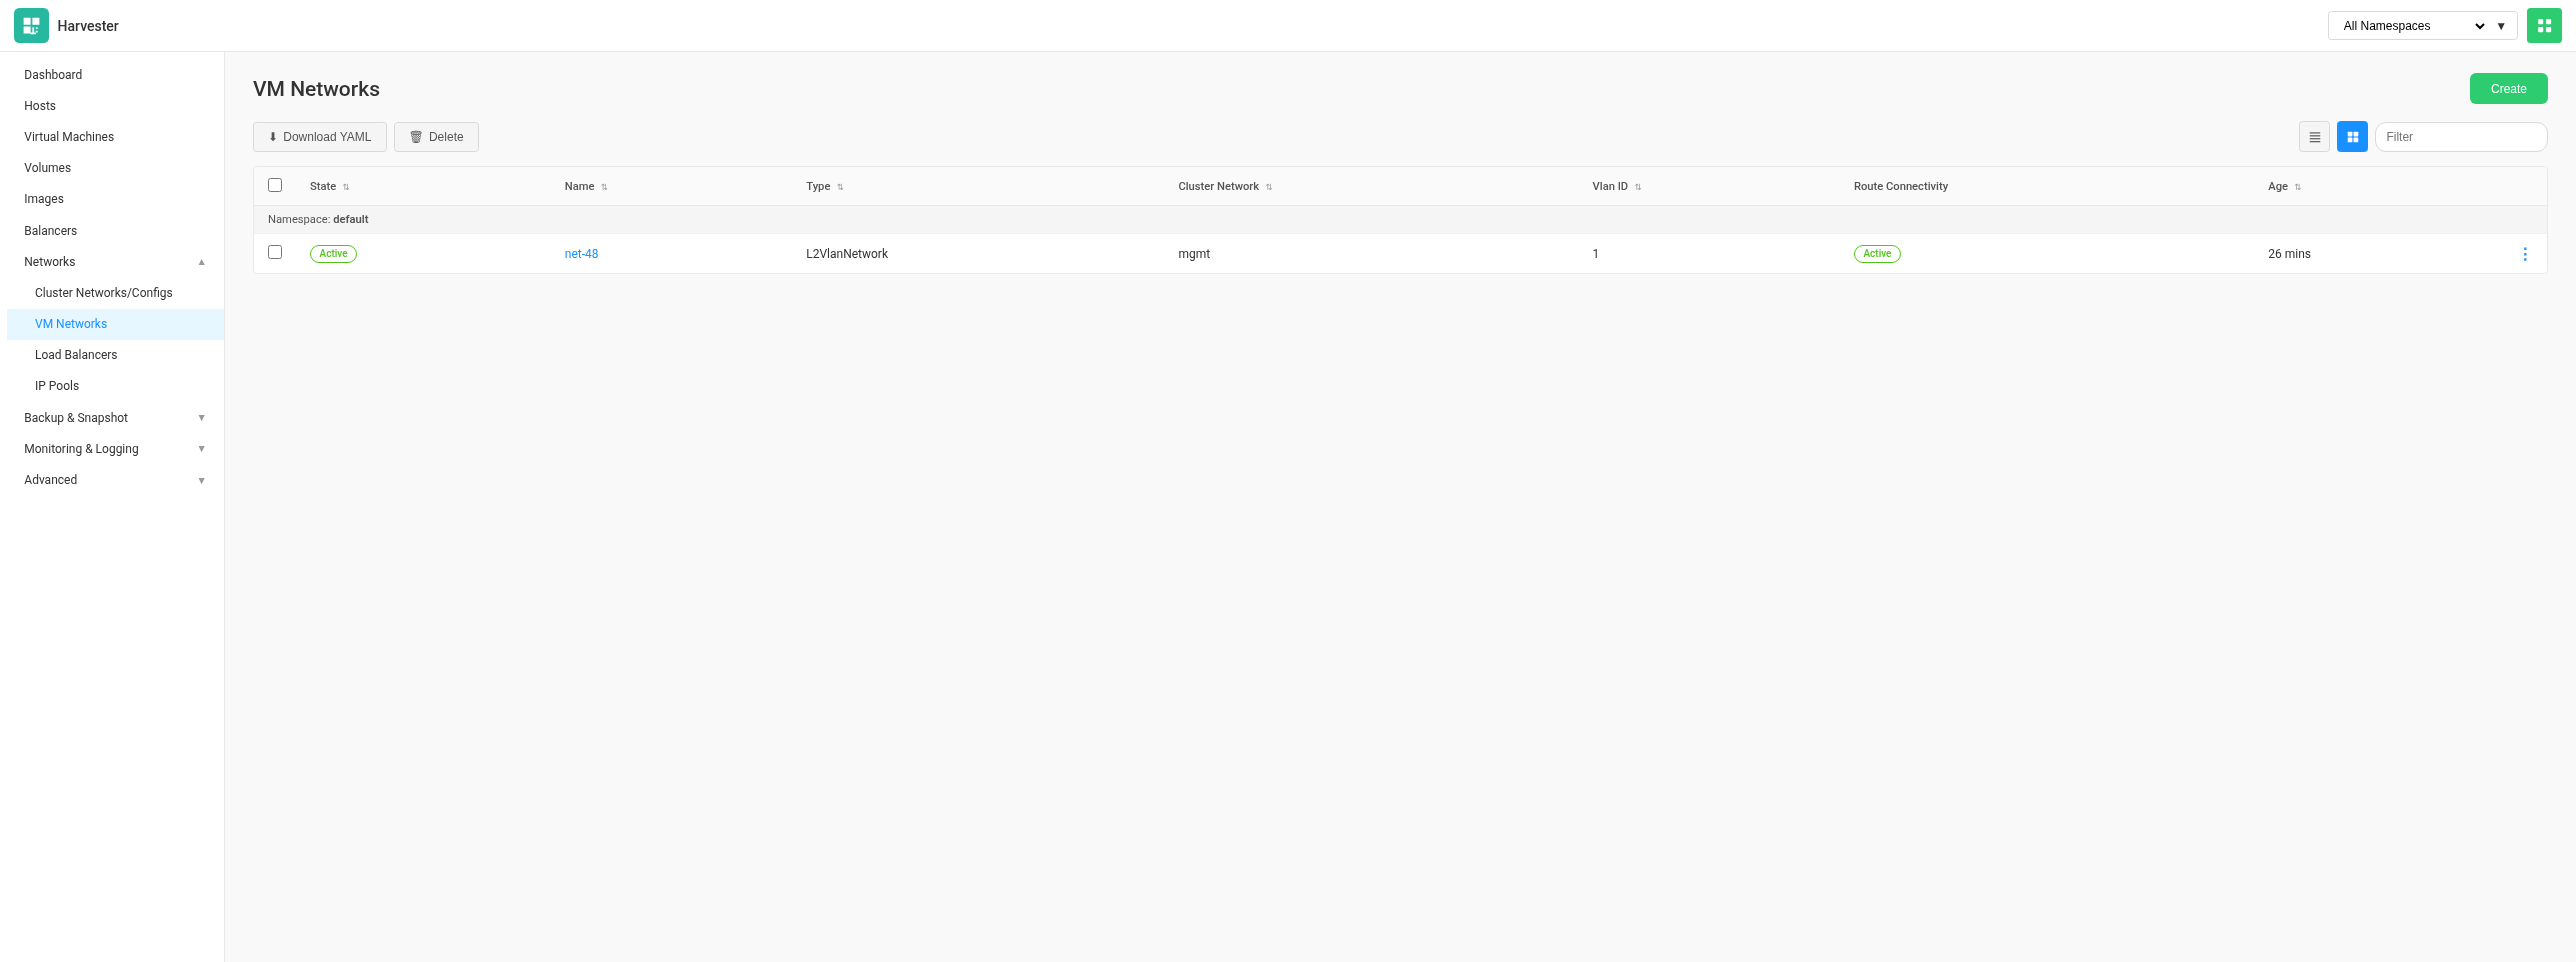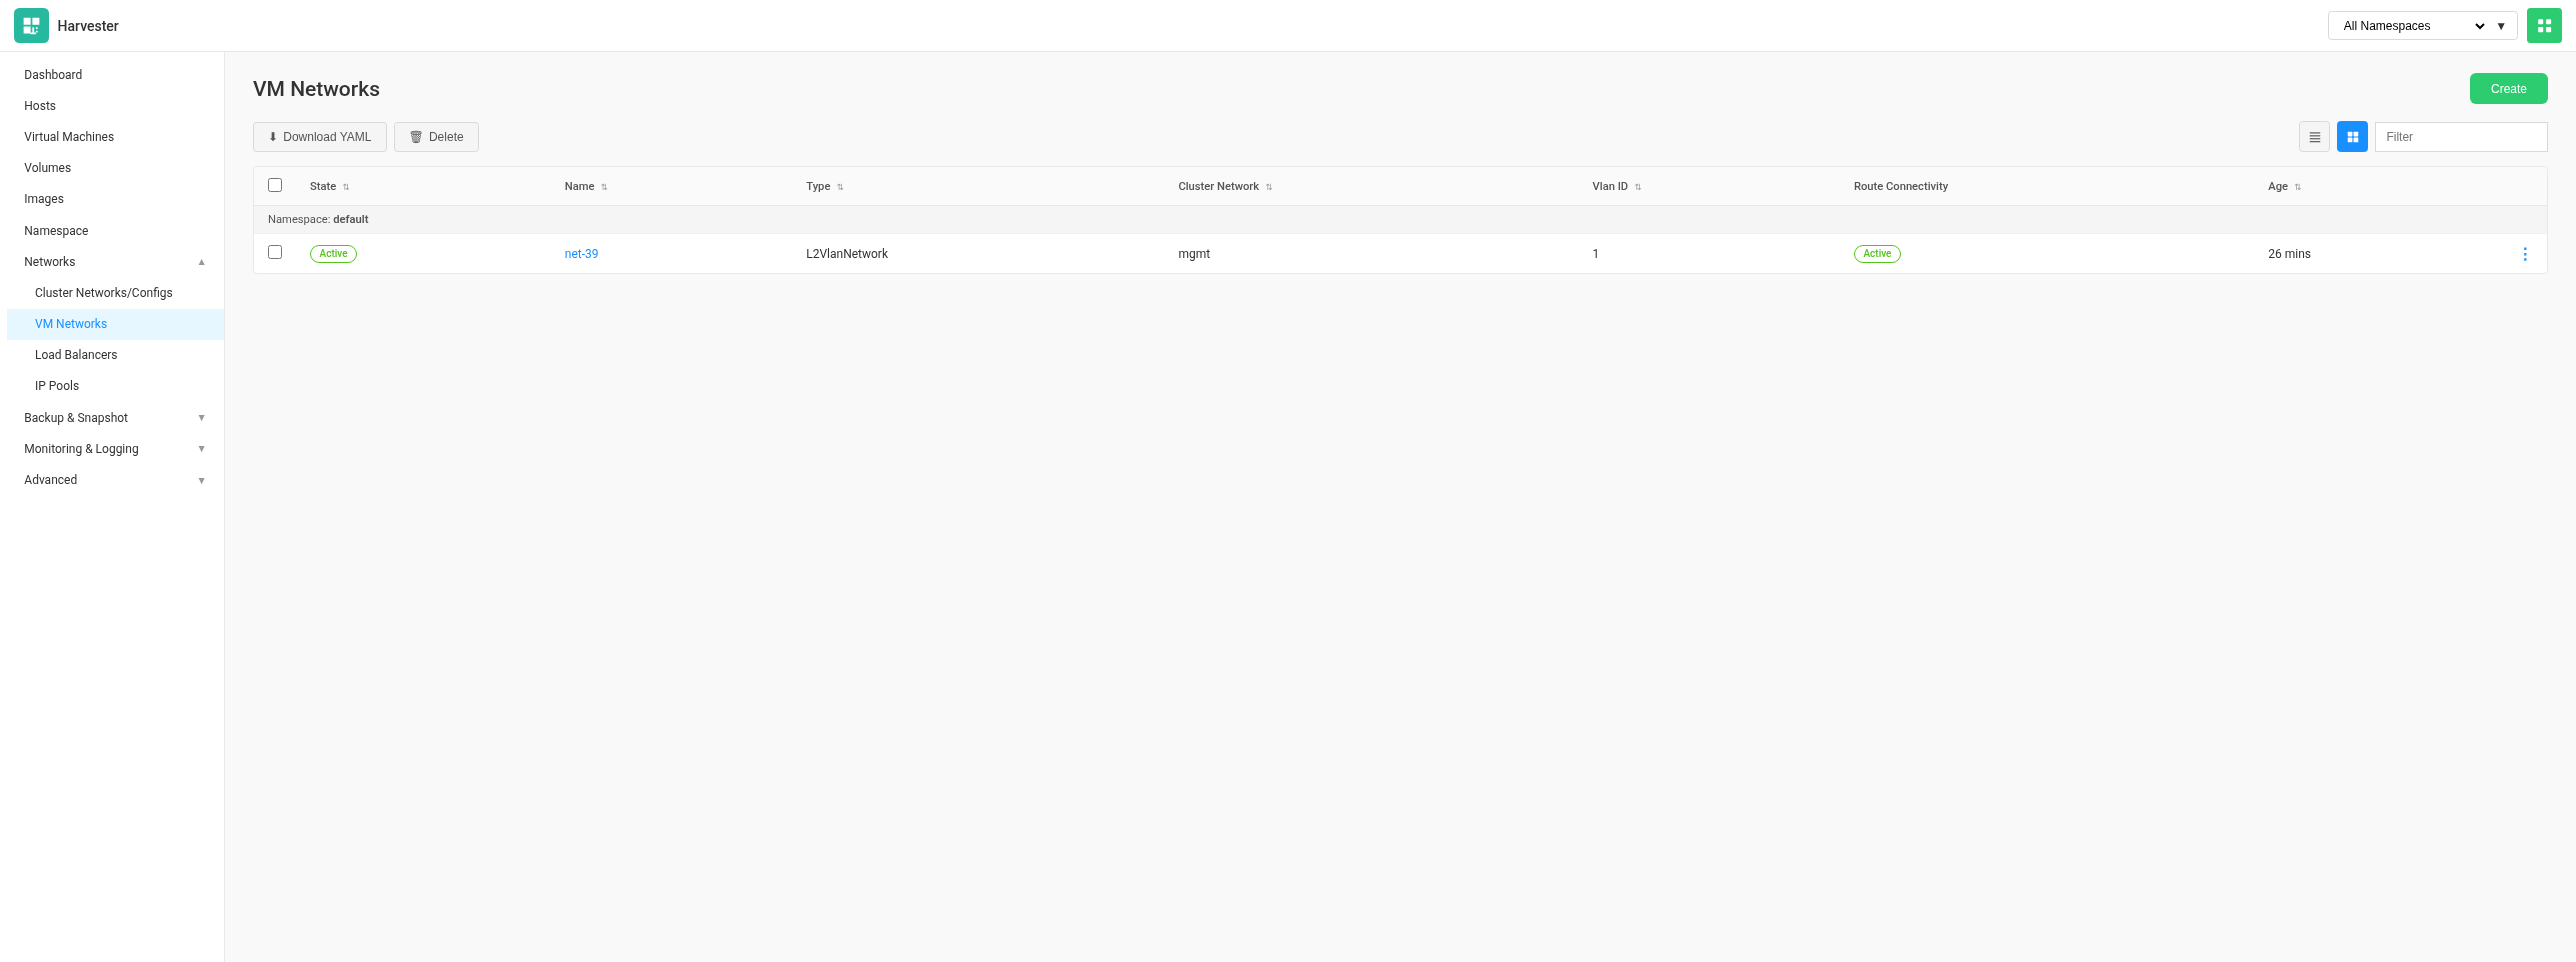--- a/index.html
+++ b/index.html
@@ -62,21 +62,21 @@
       cursor: pointer; font-size: 12px; color: #555;
     }
     .toolbar-right { display: flex; align-items: center; gap: 7px; }
     .view-btn {
       width: 31px; height: 31px; border: 0.9px solid #d9d9d9; border-radius: 3.5px;
       background: #f5f5f5; display: flex; align-items: center; justify-content: center;
       cursor: pointer; color: #555;
     }
     .view-btn.active { background: #1890ff; color: white; border-color: #1890ff; }
     .filter-input {
-      border: 0.9px solid #d9d9d9; border-radius: 0; padding: 7px 10.4px;
+      border: 0.9px solid #d9d9d9; border-radius: 11px; padding: 7px 10.4px;
       font-size: 12px; width: 173px; outline: none; color: #999;
     }
 
     
     .table-container {
       background: #fff; border: 0.9px solid #e8e8e8; border-radius: 3.5px; overflow: hidden;
     }
     .table { width: 100%; border-collapse: collapse; }
     .table th {
       padding: 10.4px 14px; text-align: left; font-weight: 500; color: #555;
@@ -165,21 +165,21 @@
         <span>Volumes</span>
       </div>
     </div>
     <div class="sidebar-item">
       <div class="sidebar-item-left">
         <span>Images</span>
       </div>
     </div>
     <div class="sidebar-item">
       <div class="sidebar-item-left">
-        <span>Namespace</span>
+        <span>Balancers</span>
       </div>
     </div>
     <div class="sidebar-item">
       <div class="sidebar-item-left">
         <span>Networks</span>
       </div>
       <span class="chevron">▲</span>
     </div>
     <div class="sidebar-item sub">
       <div class="sidebar-item-left">
@@ -304,21 +304,21 @@
           </tr>
 
           <tr>
             <td>
               <input type="checkbox" class="checkbox" style="">
             </td>
             <td>
               <span class="status-badge">Active</span>
             </td>
             <td>
-              <a class="link-text">net-39</a>
+              <a class="link-text">net-48</a>
             </td>
             <td>
               <span>L2VlanNetwork</span>
             </td>
             <td>
               <span>mgmt</span>
             </td>
             <td>
               <span>1</span>
             </td>

